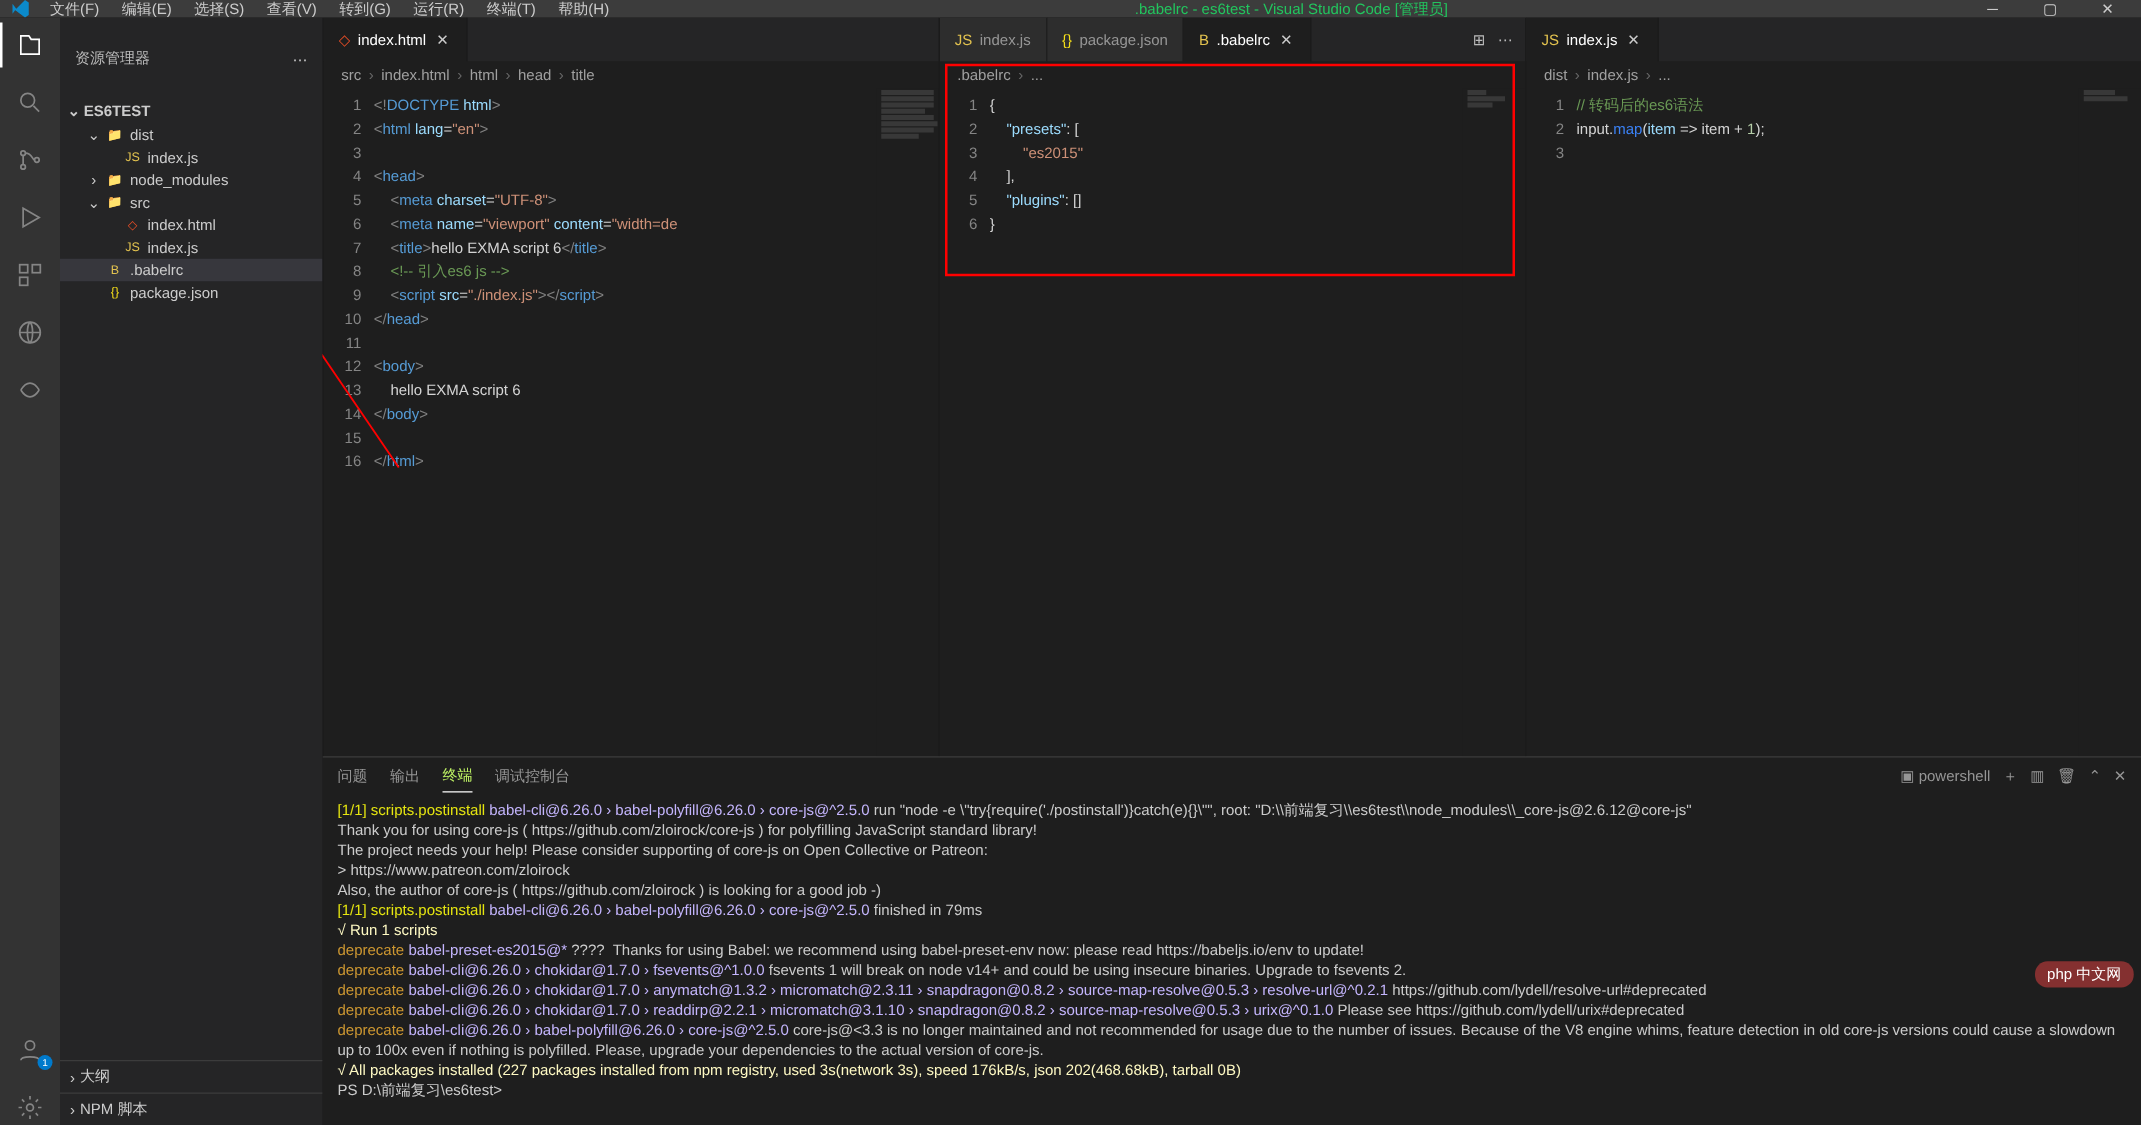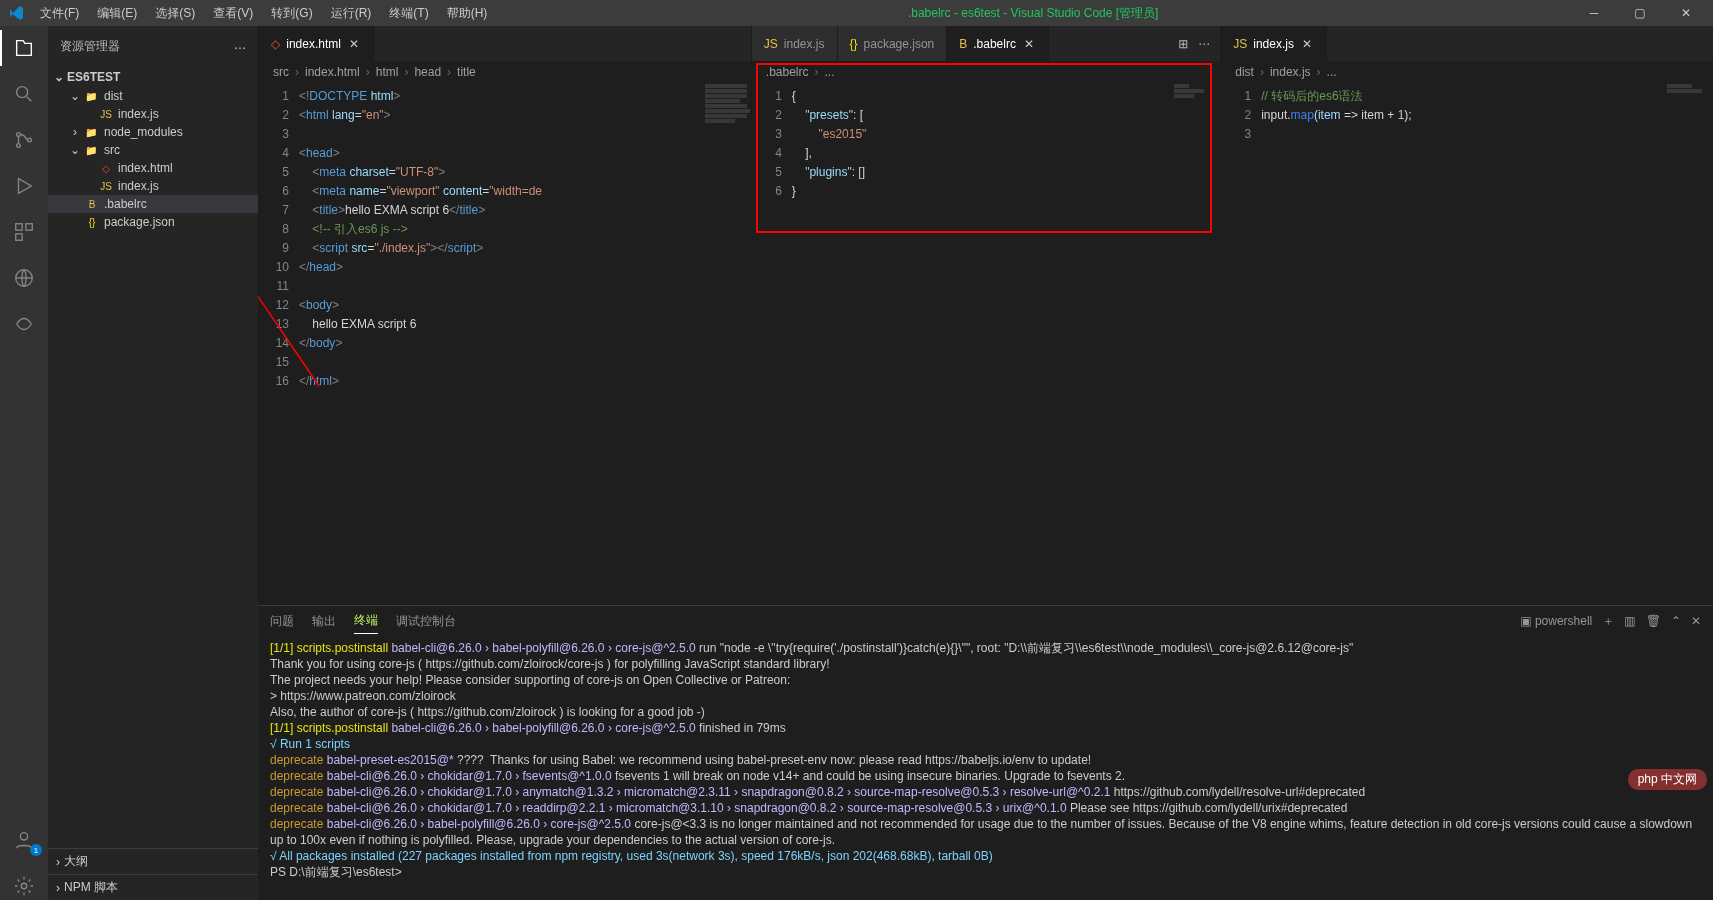--- a/index.html
+++ b/index.html
@@ -1,31 +1,31 @@
 <!DOCTYPE html>
 <html><head>
 <meta charset="utf-8">
 <style>
 *{margin:0;padding:0;box-sizing:border-box;font-family:"Segoe UI",Tahoma,sans-serif;font-size:12px}
 body{background:#1e1e1e;color:#ccc;width:1713px;height:900px;overflow:hidden;display:flex;flex-direction:column}
-.titlebar{height:26px;background:#3c3c3c;display:flex;align-items:center;padding:0 4px}
+.titlebar{height:14px;background:#3c3c3c;display:flex;align-items:center;padding:0 4px}
 .titlebar .icon{width:24px;height:24px;display:flex;align-items:center;justify-content:center;margin-right:4px}
 .titlebar .menu{display:flex;gap:2px}
 .titlebar .menu span{padding:4px 8px;cursor:pointer}
 .titlebar .title{flex:1;text-align:center;color:#22c55e}
 .titlebar .winctrl{display:flex}
 .titlebar .winctrl div{width:46px;height:30px;display:flex;align-items:center;justify-content:center;cursor:pointer}
 .main{flex:1;display:flex;overflow:hidden}
 .activitybar{width:48px;background:#333;display:flex;flex-direction:column;align-items:center;padding-top:8px;gap:18px}
 .activitybar .ab-item{width:28px;height:28px;display:flex;align-items:center;justify-content:center;color:#858585;cursor:pointer;position:relative}
 .activitybar .ab-item.active{color:#fff}
 .activitybar .ab-item.active::before{content:"";position:absolute;left:-10px;top:-4px;bottom:-4px;width:2px;background:#fff}
 .activitybar .spacer{flex:1}
 .sidebar{width:210px;background:#252526;display:flex;flex-direction:column}
-.sidebar-header{padding:12px 12px;display:flex;align-items:flex-end;justify-content:space-between;color:#bbb}
+.sidebar-header{padding:24px 12px;display:flex;align-items:flex-end;justify-content:space-between;color:#bbb}
 .sidebar-header .dots{color:#ccc;cursor:pointer}
 .tree{flex:1;overflow:auto;padding-bottom:4px}
 .tree .sect{padding:3px 6px;color:#ccc;font-weight:bold;display:flex;align-items:center;gap:3px}
 .tree .row{padding:2px 6px 2px 22px;display:flex;align-items:center;gap:5px;cursor:pointer;color:#ccc}
 .tree .row.i2{padding-left:36px}
 .tree .row.sel{background:#37373d}
 .tree .chev{display:inline-block;width:10px;text-align:center;color:#ccc}
 .tree .ficon{width:14px;height:14px;display:inline-flex;align-items:center;justify-content:center;font-size:10px}
 .ic-folder{color:#c09553}
 .ic-js{color:#e2c24f}
@@ -62,21 +62,21 @@
 .panel{height:295px;background:#1e1e1e;border-top:1px solid #3c3c3c;display:flex;flex-direction:column}
 .panel-tabs{display:flex;align-items:center;padding:0 12px;height:30px;gap:18px;color:#969696}
 .panel-tabs .pt{cursor:pointer;padding:4px 0}
 .panel-tabs .pt.active{color:#bef264;border-bottom:1px solid #fff}
 .panel-tabs .pright{margin-left:auto;display:flex;align-items:center;gap:10px}
 .term{flex:1;overflow:auto;padding:4px 12px;font-family:Consolas,monospace;font-size:12px;line-height:16px}
 .term .ln{white-space:pre-wrap}
 .c-y{color:#e5e510}
 .c-g{color:#c4b5fd}
 .c-w{color:#ccc}
-.c-gr{color:#7dd3fc}
+.c-gr{color:#fef9c3}
 .c-dep{color:#cd9731}
 .redbox{position:absolute;border:2px solid red;pointer-events:none}
 .arrow-svg{position:absolute;pointer-events:none}
 .watermark{position:absolute;right:6px;bottom:110px;background:rgba(200,60,60,.6);color:#fff;padding:2px 10px;border-radius:10px;font-size:12px}
 .badge{position:absolute;bottom:-2px;right:-4px;width:12px;height:12px;border-radius:50%;background:#007acc;color:#fff;font-size:8px;display:flex;align-items:center;justify-content:center}
 </style>
 </head>
 <body>
 
 <div class="titlebar">

